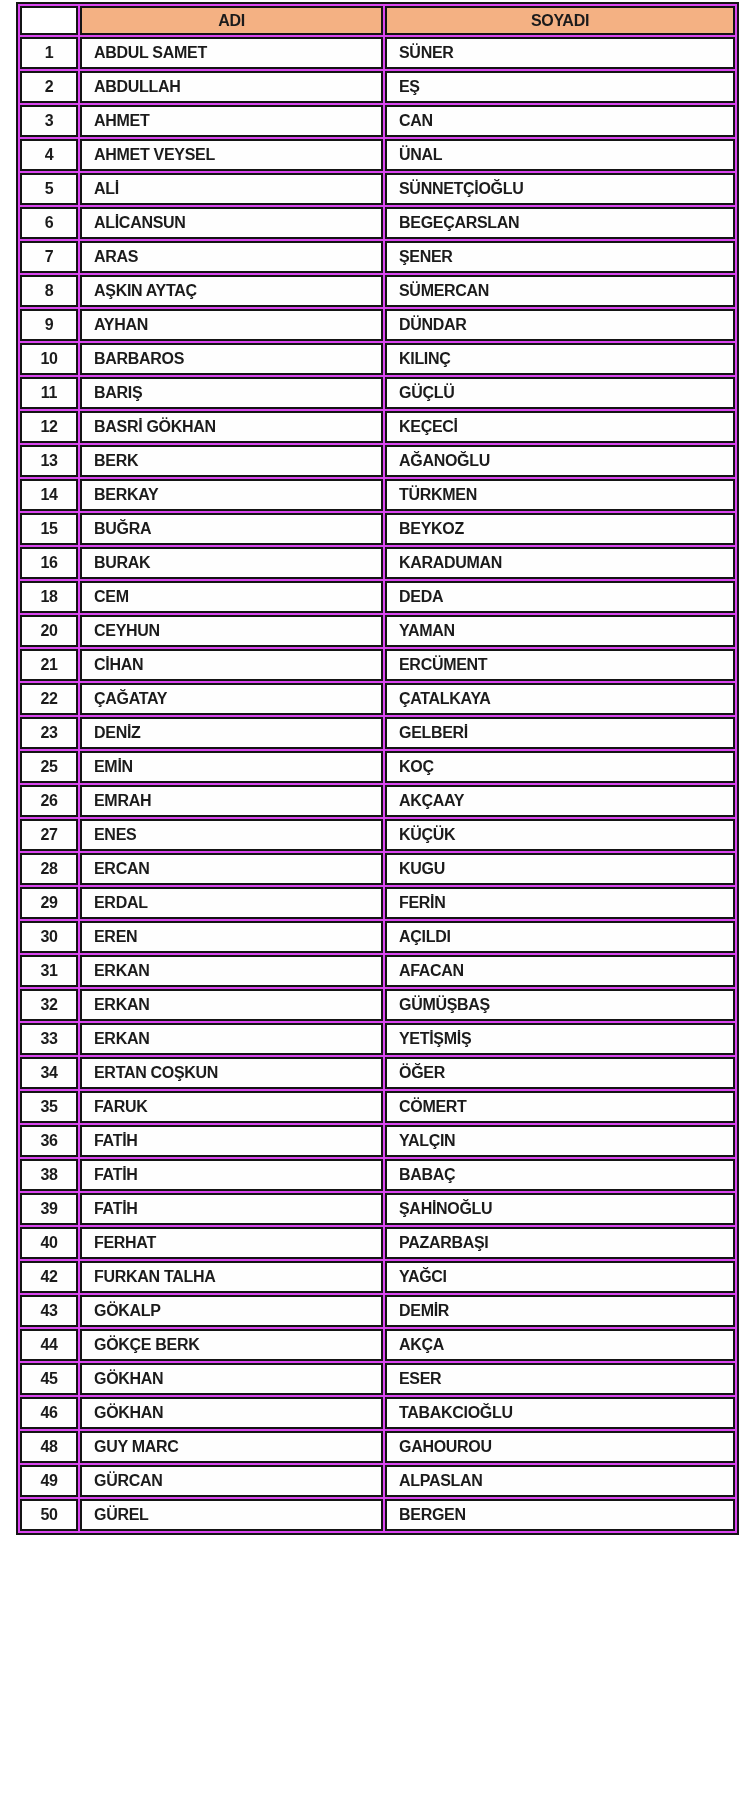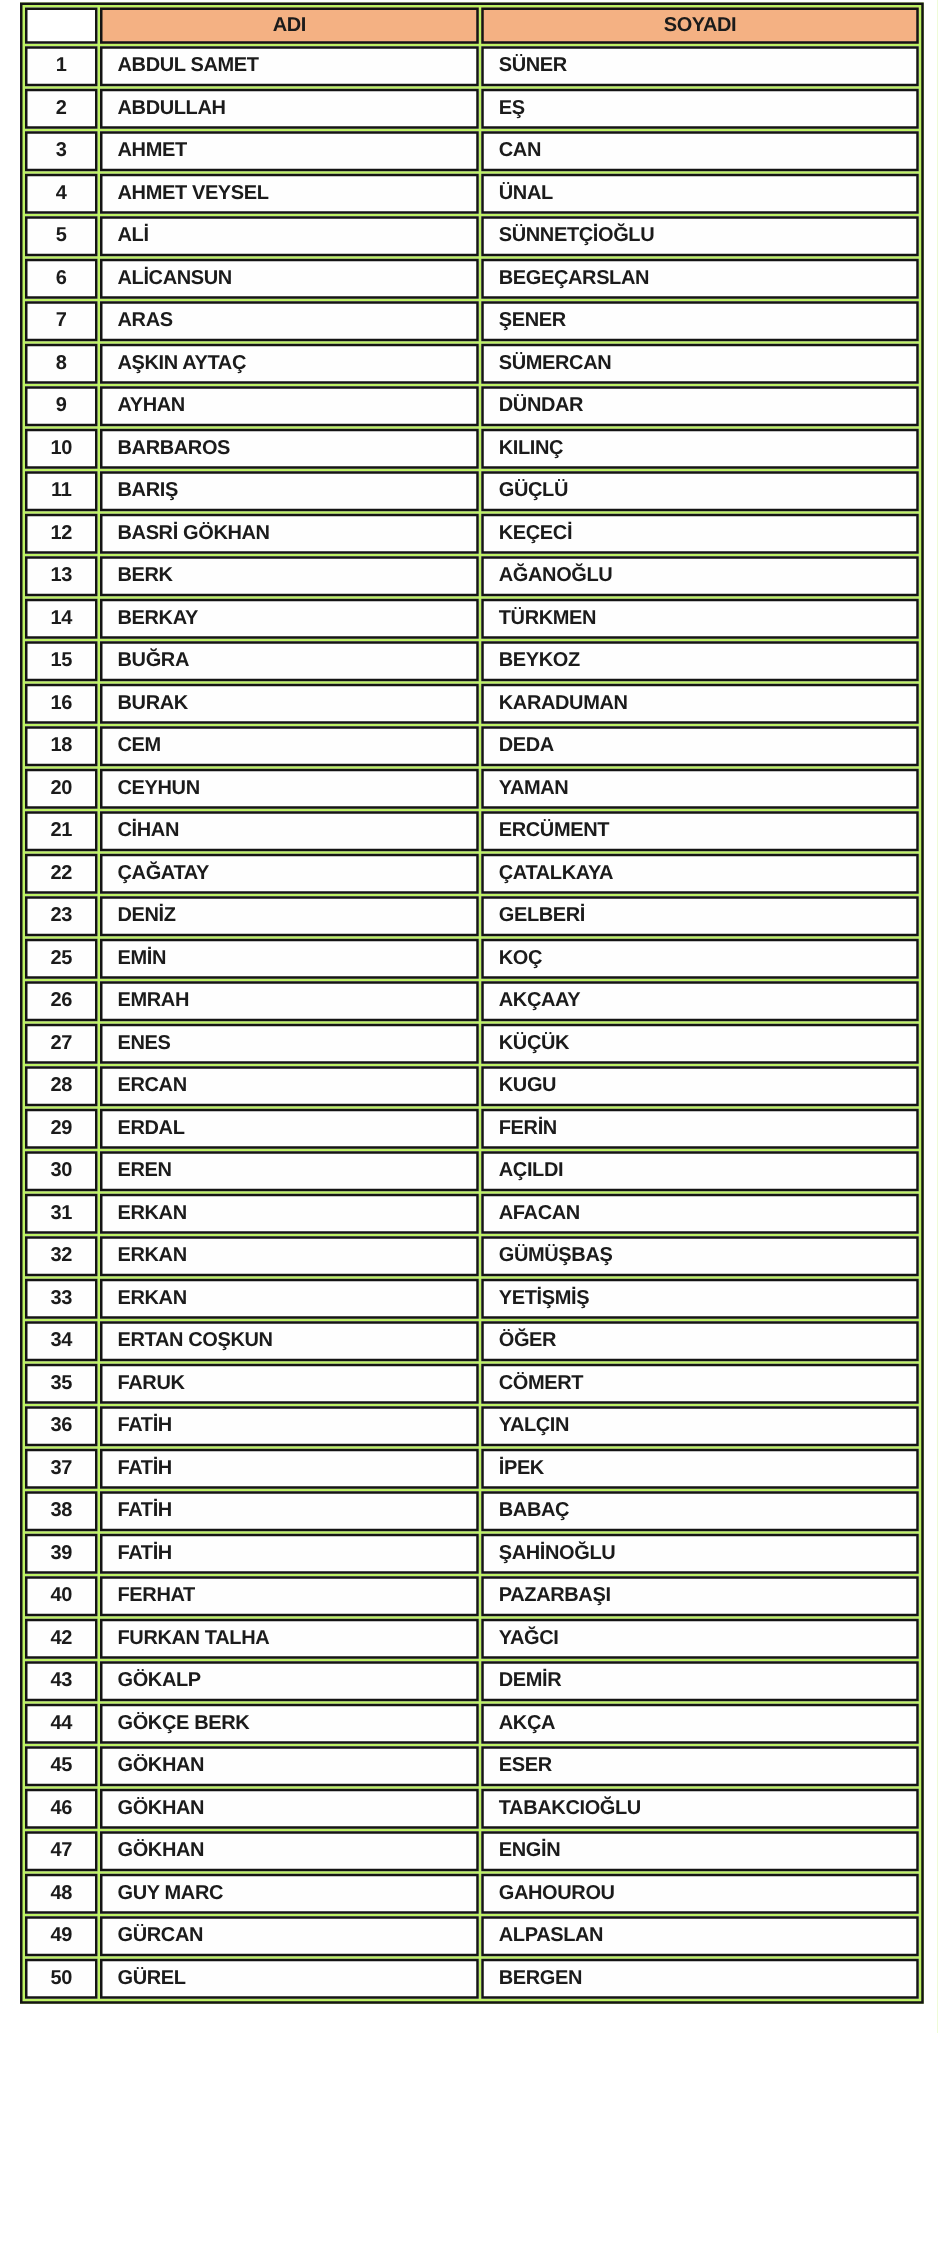--- a/index.html
+++ b/index.html
@@ -14,21 +14,21 @@
     min-height:1804px;
     font-family:"Liberation Sans","DejaVu Sans",sans-serif;
     color:var(--text-color);
   }
   .sheet{padding:2px 15px 4px 16px;}
   table.name-table{
     border-collapse:separate;
     border-spacing:2px;
     width:719px;
     border:2px solid var(--border-color);
-    background:#bef264;
+    background:#d946ef;
     table-layout:fixed;
   }
   .name-table col.c-num{width:58px;}
   .name-table col.c-adi{width:303px;}
   .name-table col.c-soyadi{width:350px;}
   .name-table th,.name-table td{
     border:2px solid var(--border-color);
     font-weight:700;
     font-size:16px;
     letter-spacing:-0.3px;
@@ -230,25 +230,20 @@
           <td class="num">35</td>
           <td class="adi">FARUK</td>
           <td class="soyadi">CÖMERT</td>
         </tr>
         <tr>
           <td class="num">36</td>
           <td class="adi">FATİH</td>
           <td class="soyadi">YALÇIN</td>
         </tr>
         <tr>
-          <td class="num">37</td>
-          <td class="adi">FATİH</td>
-          <td class="soyadi">İPEK</td>
-        </tr>
-        <tr>
           <td class="num">38</td>
           <td class="adi">FATİH</td>
           <td class="soyadi">BABAÇ</td>
         </tr>
         <tr>
           <td class="num">39</td>
           <td class="adi">FATİH</td>
           <td class="soyadi">ŞAHİNOĞLU</td>
         </tr>
         <tr>
@@ -273,25 +268,20 @@
         </tr>
         <tr>
           <td class="num">45</td>
           <td class="adi">GÖKHAN</td>
           <td class="soyadi">ESER</td>
         </tr>
         <tr>
           <td class="num">46</td>
           <td class="adi">GÖKHAN</td>
           <td class="soyadi">TABAKCIOĞLU</td>
-        </tr>
-        <tr>
-          <td class="num">47</td>
-          <td class="adi">GÖKHAN</td>
-          <td class="soyadi">ENGİN</td>
         </tr>
         <tr>
           <td class="num">48</td>
           <td class="adi">GUY MARC</td>
           <td class="soyadi">GAHOUROU</td>
         </tr>
         <tr>
           <td class="num">49</td>
           <td class="adi">GÜRCAN</td>
           <td class="soyadi">ALPASLAN</td>

